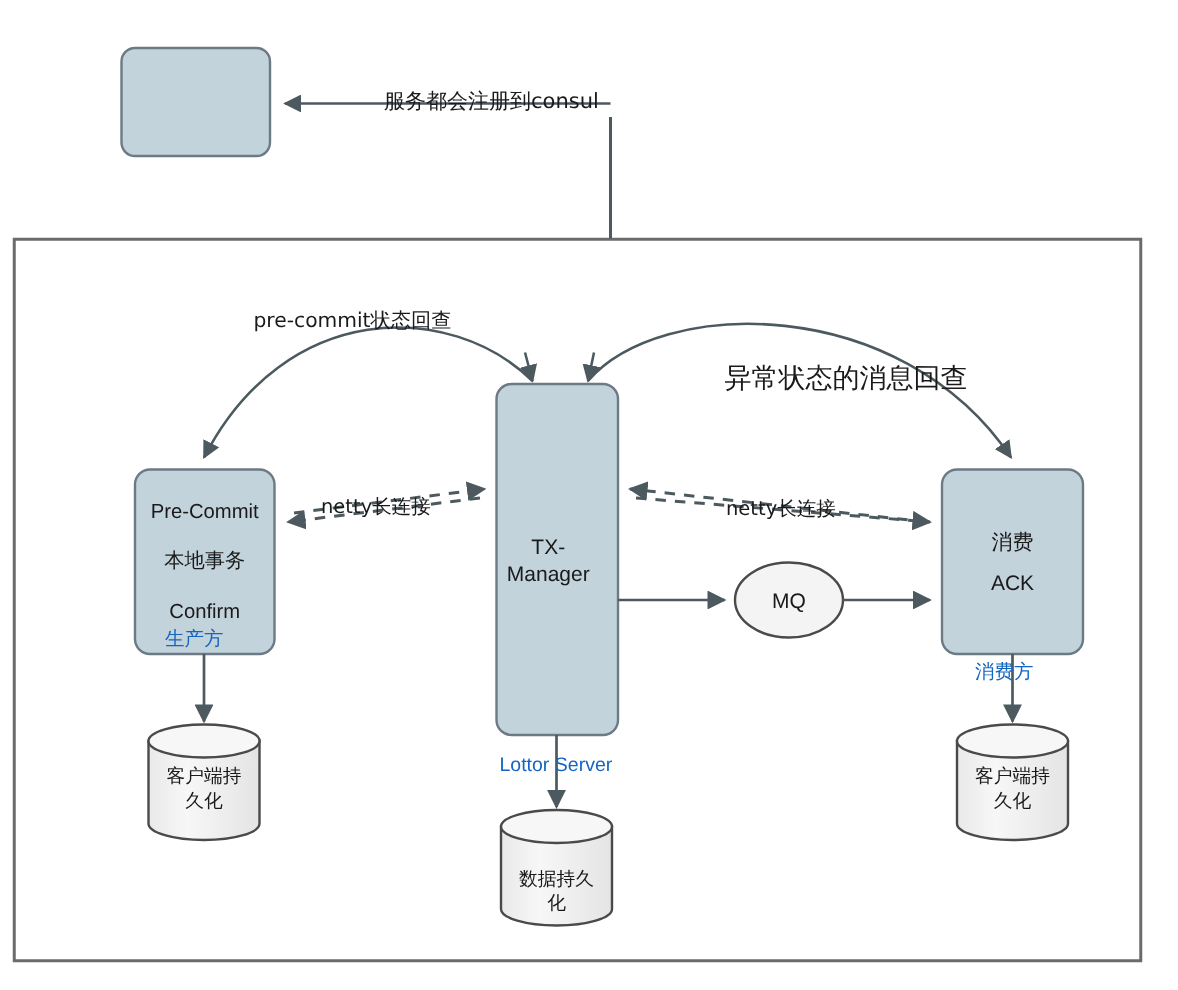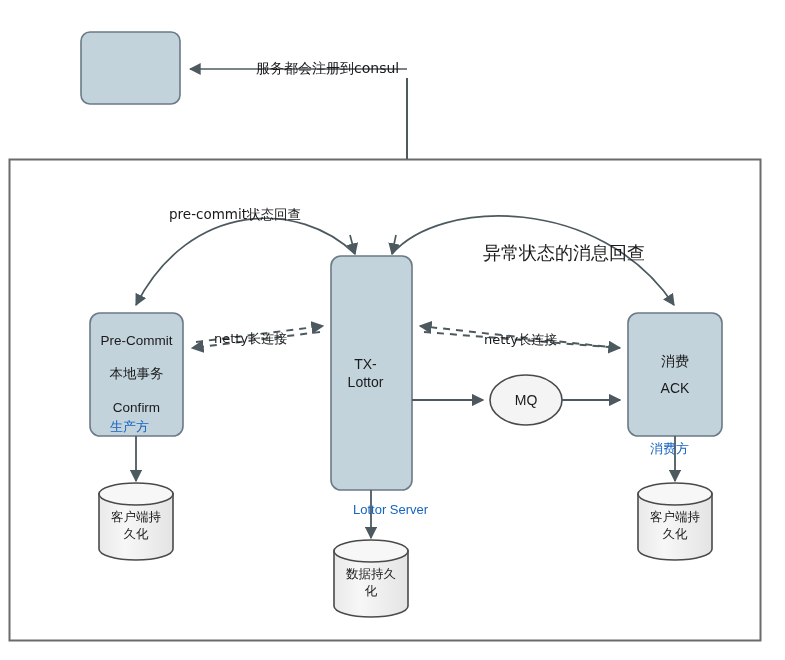--- a/index.html
+++ b/index.html
@@ -101,21 +101,21 @@
   <div class="lbl cn" style="left:256px;top:61px;font-size:14px;">服务都会注册到consul</div>
 
   <div class="node-label" style="left:90px;top:313px;width:93px;height:123px;font-size:13.5px;gap:19px;">
     <span class="ln">Pre-Commit</span>
     <span class="ln cn">本地事务</span>
     <span class="ln">Confirm</span>
   </div>
 
   <div class="node-label" style="left:331px;top:256px;width:69px;height:234px;font-size:14px;gap:3px;">
     <span class="ln">TX-</span>
-    <span class="ln">Lottor</span>
+    <span class="ln">Manager</span>
   </div>
 
   <div class="node-label" style="left:490px;top:375px;width:72px;height:50px;font-size:14px;">
     <span class="ln">MQ</span>
   </div>
 
   <div class="node-label" style="left:628px;top:313px;width:94px;height:123px;font-size:14px;gap:12px;">
     <span class="ln cn">消费</span>
     <span class="ln">ACK</span>
   </div>
@@ -123,30 +123,30 @@
   <div class="lbl cn" style="left:169px;top:208px;font-size:13.5px;">pre-commit状态回查</div>
 
   <div class="lbl cn" style="left:483px;top:208px;font-size:18px;margin-top:36px;">异常状态的消息回查</div>
 
   <div class="lbl cn" style="left:214px;top:332px;font-size:13px;">netty长连接</div>
 
   <div class="lbl cn" style="left:484px;top:333px;font-size:13px;">netty长连接</div>
 
   <div class="lbl blue cn" style="left:110px;top:420px;font-size:13px;">生产方</div>
 
-  <div class="lbl blue" style="left:333px;top:503px;font-size:13px;margin-left:20px;">Lottor Server</div>
+  <div class="lbl blue" style="left:333px;top:503px;font-size:13px;">Lottor Server</div>
 
   <div class="lbl blue cn" style="left:650px;top:442px;font-size:13px;">消费方</div>
 
   <div class="node-label" style="left:99px;top:500px;width:74px;height:52px;font-size:12.5px;gap:3px;">
     <span class="ln cn">客户端持</span>
     <span class="ln cn">久化</span>
   </div>
 
-  <div class="node-label" style="left:334px;top:557px;width:74px;height:52px;font-size:12.5px;gap:3px;">
+  <div class="node-label" style="left:334px;top:557px;width:74px;height:52px;font-size:12.5px;gap:3px;justify-content:flex-end;">
     <span class="ln cn">数据持久</span>
     <span class="ln cn">化</span>
   </div>
 
   <div class="node-label" style="left:638px;top:500px;width:74px;height:52px;font-size:12.5px;gap:3px;">
     <span class="ln cn">客户端持</span>
     <span class="ln cn">久化</span>
   </div>
 
 </div>

